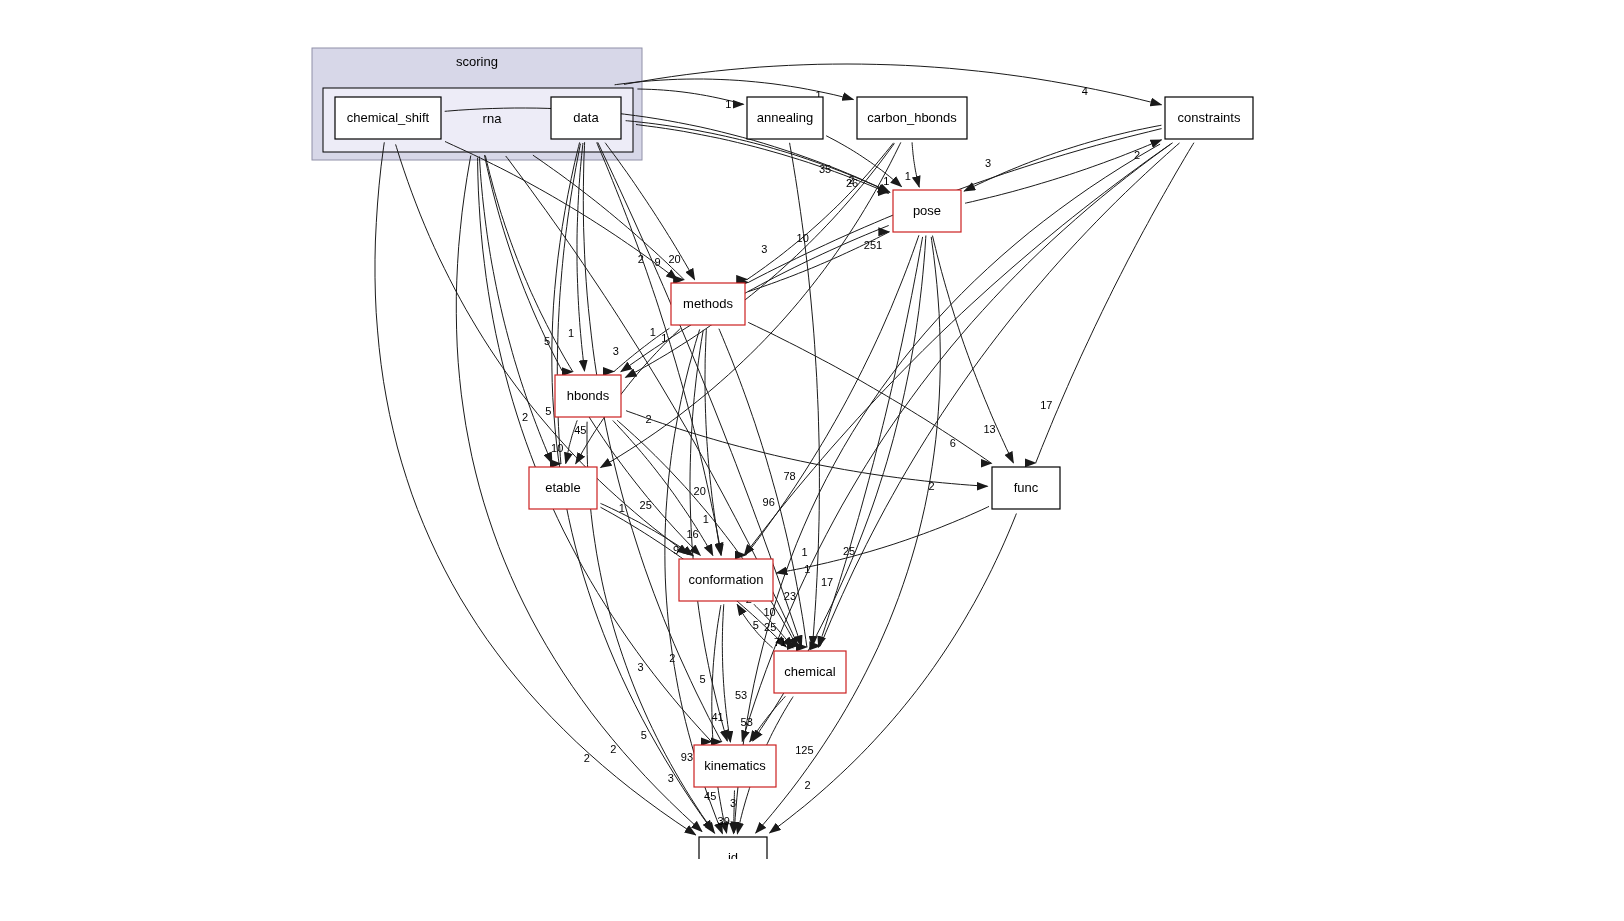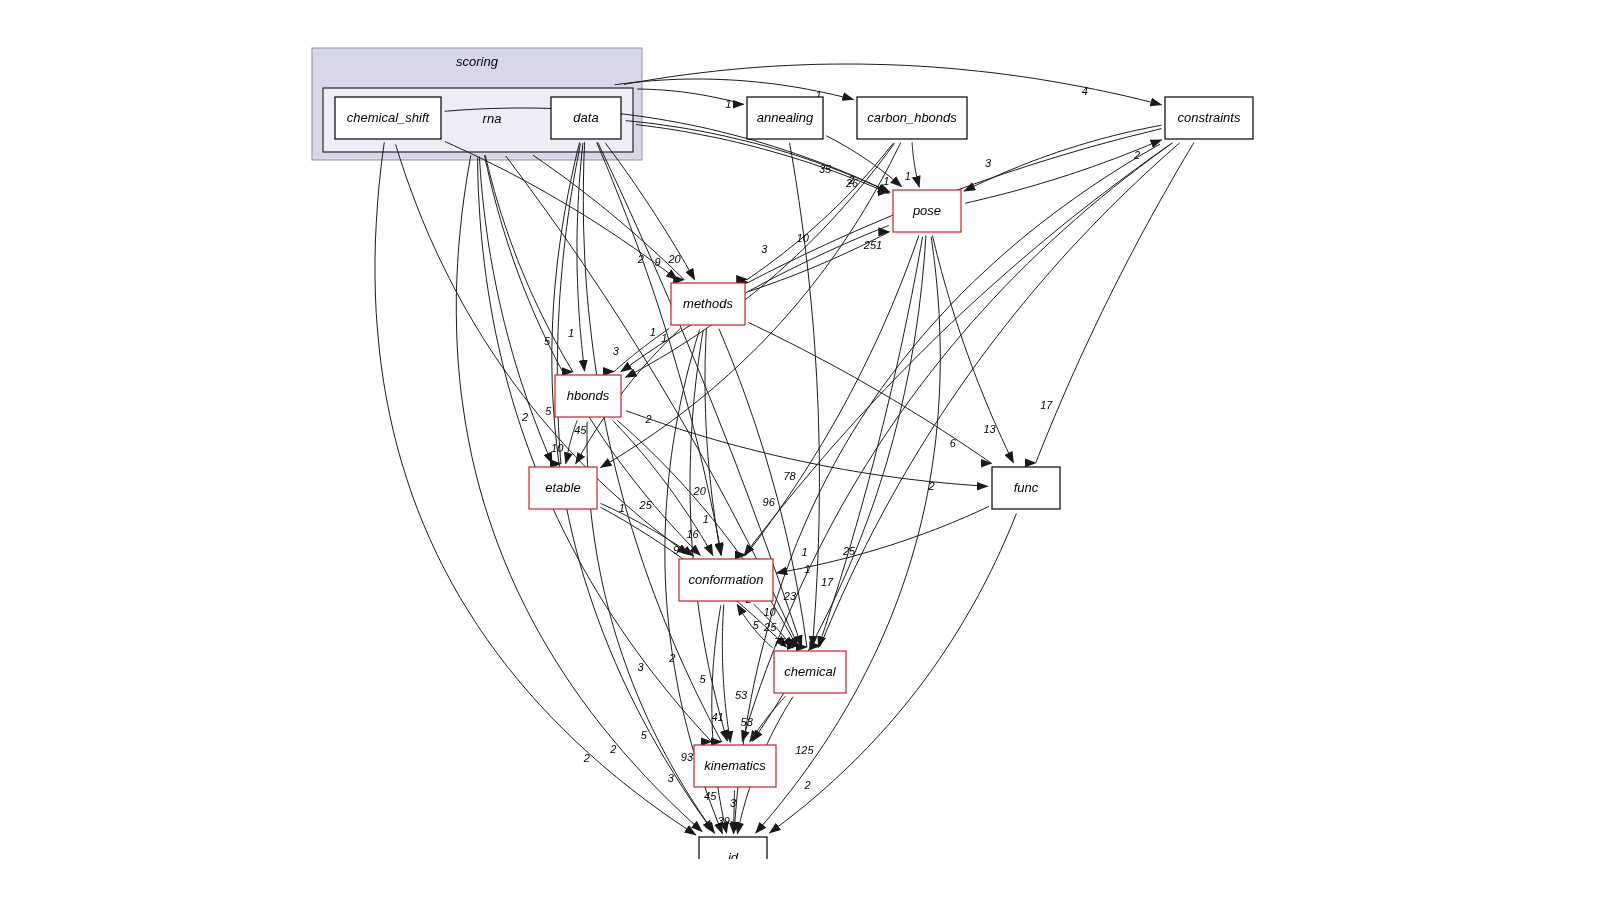--- a/index.html
+++ b/index.html
@@ -1,17 +1,17 @@
 <!DOCTYPE html>
 <html><head>
 <meta charset="utf-8">
 <style>
   html,body{margin:0;padding:0;background:#ffffff;}
   body{font-family:"Liberation Sans", sans-serif;}
-  #stage{position:relative;width:1624px;height:859px;background:#ffffff;overflow:hidden;font-style:italic;}
+  #stage{position:relative;width:1624px;height:859px;background:#ffffff;overflow:hidden;}
   svg{display:block;}
   .node-label{font-size:13px;fill:#000;text-anchor:middle;}
   .cluster-label{font-size:13px;fill:#000;text-anchor:middle;}
   .edge-label{font-size:11px;fill:#000;text-anchor:middle;}
 </style>
 </head>
 <body>
 
 <div id="stage">
   <svg id="graph" width="1624" height="921" viewBox="0 0 1624 921">

